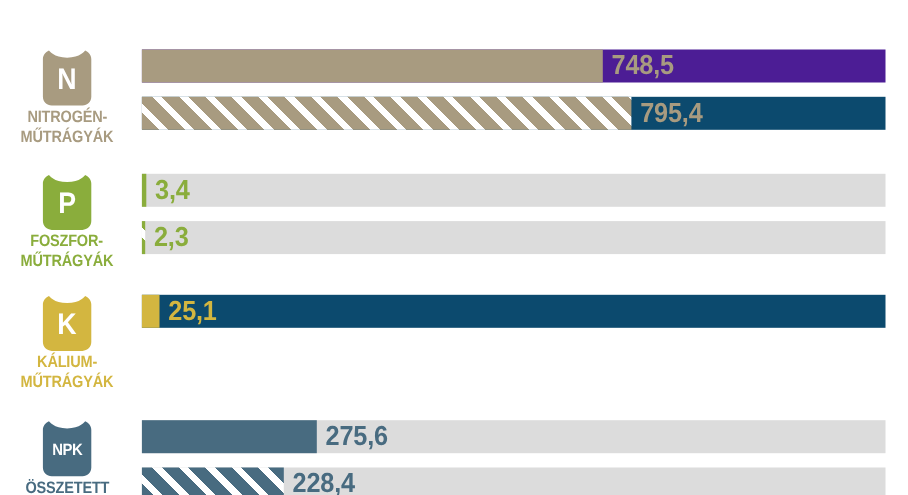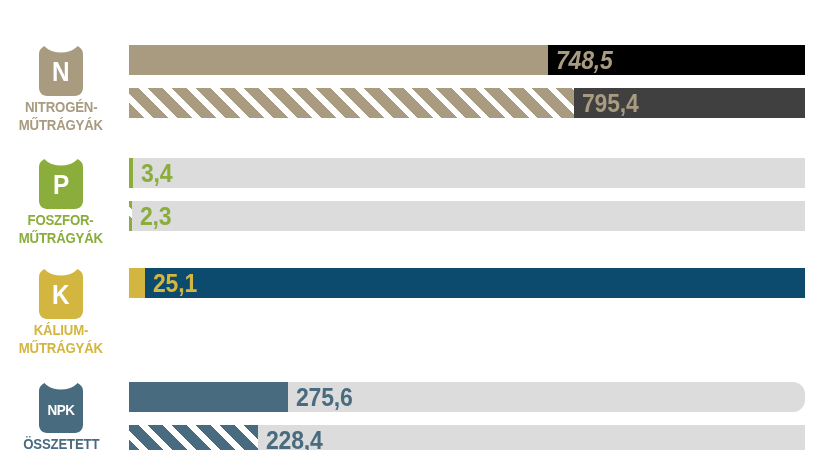--- a/index.html
+++ b/index.html
@@ -66,25 +66,25 @@
         <div class="bag">
           <svg width="46" height="52" viewBox="0 0 46 52" aria-hidden="true">
             <path fill="#a89b80" d="M6.5,1 C6.5,1 11,7.5 23,7.5 C35,7.5 39.5,1 39.5,1 C42.8,2.6 45,5.2 45,9 L45,43 C45,47.4 41.4,51 37,51 L9,51 C4.6,51 1,47.4 1,43 L1,9 C1,5.2 3.2,2.6 6.5,1 Z"></path>
           </svg>
           <span class="bagtxt one">N</span>
         </div>
         <div class="cap" style="color: rgb(168, 155, 128);">NITROGÉN-</div>
         <div class="cap" style="color: rgb(168, 155, 128);">MŰTRÁGYÁK</div>
       </div>
       <div class="bars">
-        <div class="track" style="background: #000000; font-style: italic;">
+        <div class="track" style="background: #4c1d95;">
           <div class="fill" style="width: 62%; background: rgb(168, 155, 128);"></div>
           <div class="val" style="color: rgb(168, 155, 128); left: calc(62% + 8px);">748,5</div>
         </div>
-        <div class="track" style="background: #404040;">
+        <div class="track" style="background: #0c4a6e;">
           <div class="fill" style="width: 65.8%; background: repeating-linear-gradient(45deg, rgb(168, 155, 128) 0px, rgb(168, 155, 128) 11px, rgb(255, 255, 255) 11px, rgb(255, 255, 255) 17px);"></div>
           <div class="val" style="color: rgb(168, 155, 128); left: calc(65.8% + 8px);">795,4</div>
         </div>
       </div>
     </div>
     <div class="group" id="g-p">
       <div class="labelcol">
         <div class="bag">
           <svg width="46" height="52" viewBox="0 0 46 52" aria-hidden="true">
             <path fill="#8aad3c" d="M6.5,1 C6.5,1 11,7.5 23,7.5 C35,7.5 39.5,1 39.5,1 C42.8,2.6 45,5.2 45,9 L45,43 C45,47.4 41.4,51 37,51 L9,51 C4.6,51 1,47.4 1,43 L1,9 C1,5.2 3.2,2.6 6.5,1 Z"></path>
@@ -127,21 +127,21 @@
       <div class="labelcol">
         <div class="bag">
           <svg width="46" height="52" viewBox="0 0 46 52" aria-hidden="true">
             <path fill="#486b80" d="M6.5,1 C6.5,1 11,7.5 23,7.5 C35,7.5 39.5,1 39.5,1 C42.8,2.6 45,5.2 45,9 L45,43 C45,47.4 41.4,51 37,51 L9,51 C4.6,51 1,47.4 1,43 L1,9 C1,5.2 3.2,2.6 6.5,1 Z"></path>
           </svg>
           <span class="bagtxt npk">NPK</span>
         </div>
         <div class="cap" style="color: rgb(72, 107, 128);">ÖSSZETETT</div>
       </div>
       <div class="bars">
-        <div class="track" style="background: rgb(220, 220, 220); border-radius: 12px;">
+        <div class="track" style="background: rgb(220, 220, 220);">
           <div class="fill" style="width: 23.5%; background: rgb(72, 107, 128);"></div>
           <div class="val" style="color: rgb(72, 107, 128); left: calc(23.5% + 8px);">275,6</div>
         </div>
         <div class="track" style="background: rgb(220, 220, 220);">
           <div class="fill" style="width: 19.1%; background: repeating-linear-gradient(45deg, rgb(72, 107, 128) 0px, rgb(72, 107, 128) 11px, rgb(255, 255, 255) 11px, rgb(255, 255, 255) 17px);"></div>
           <div class="val" style="color: rgb(72, 107, 128); left: calc(19.1% + 8px);">228,4</div>
         </div>
       </div>
     </div>
   </div>

